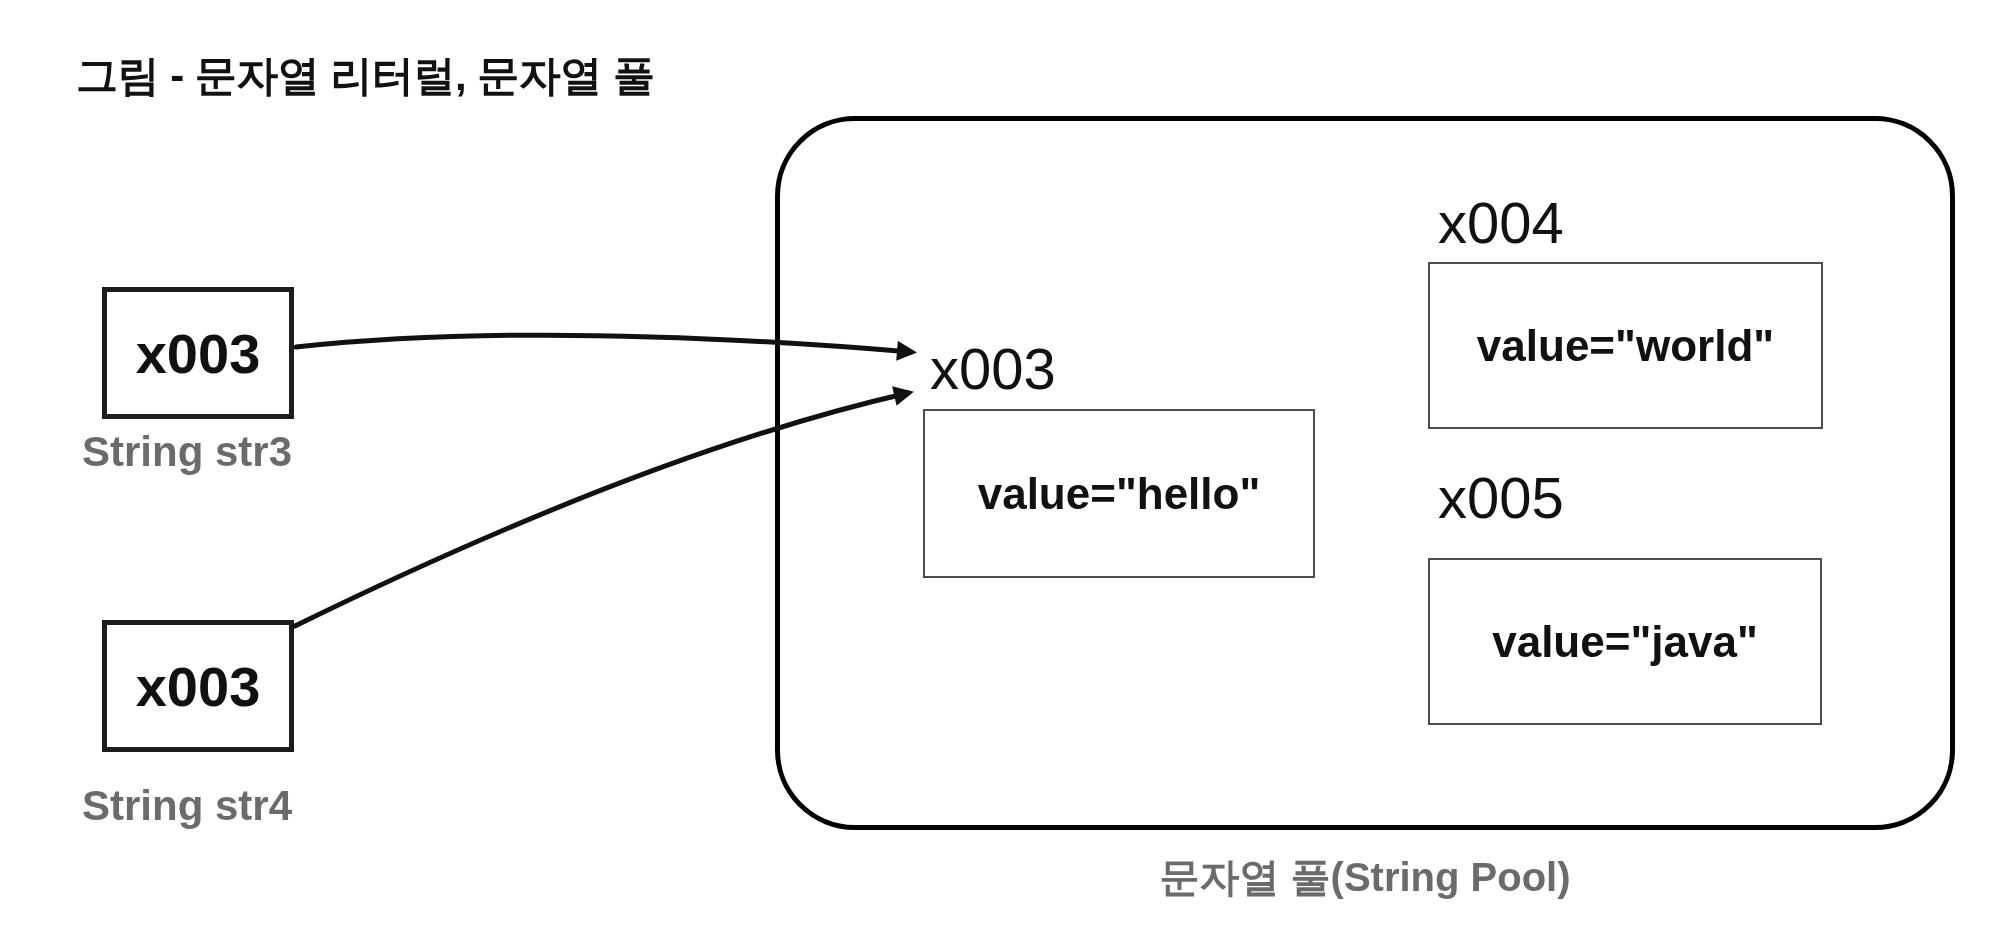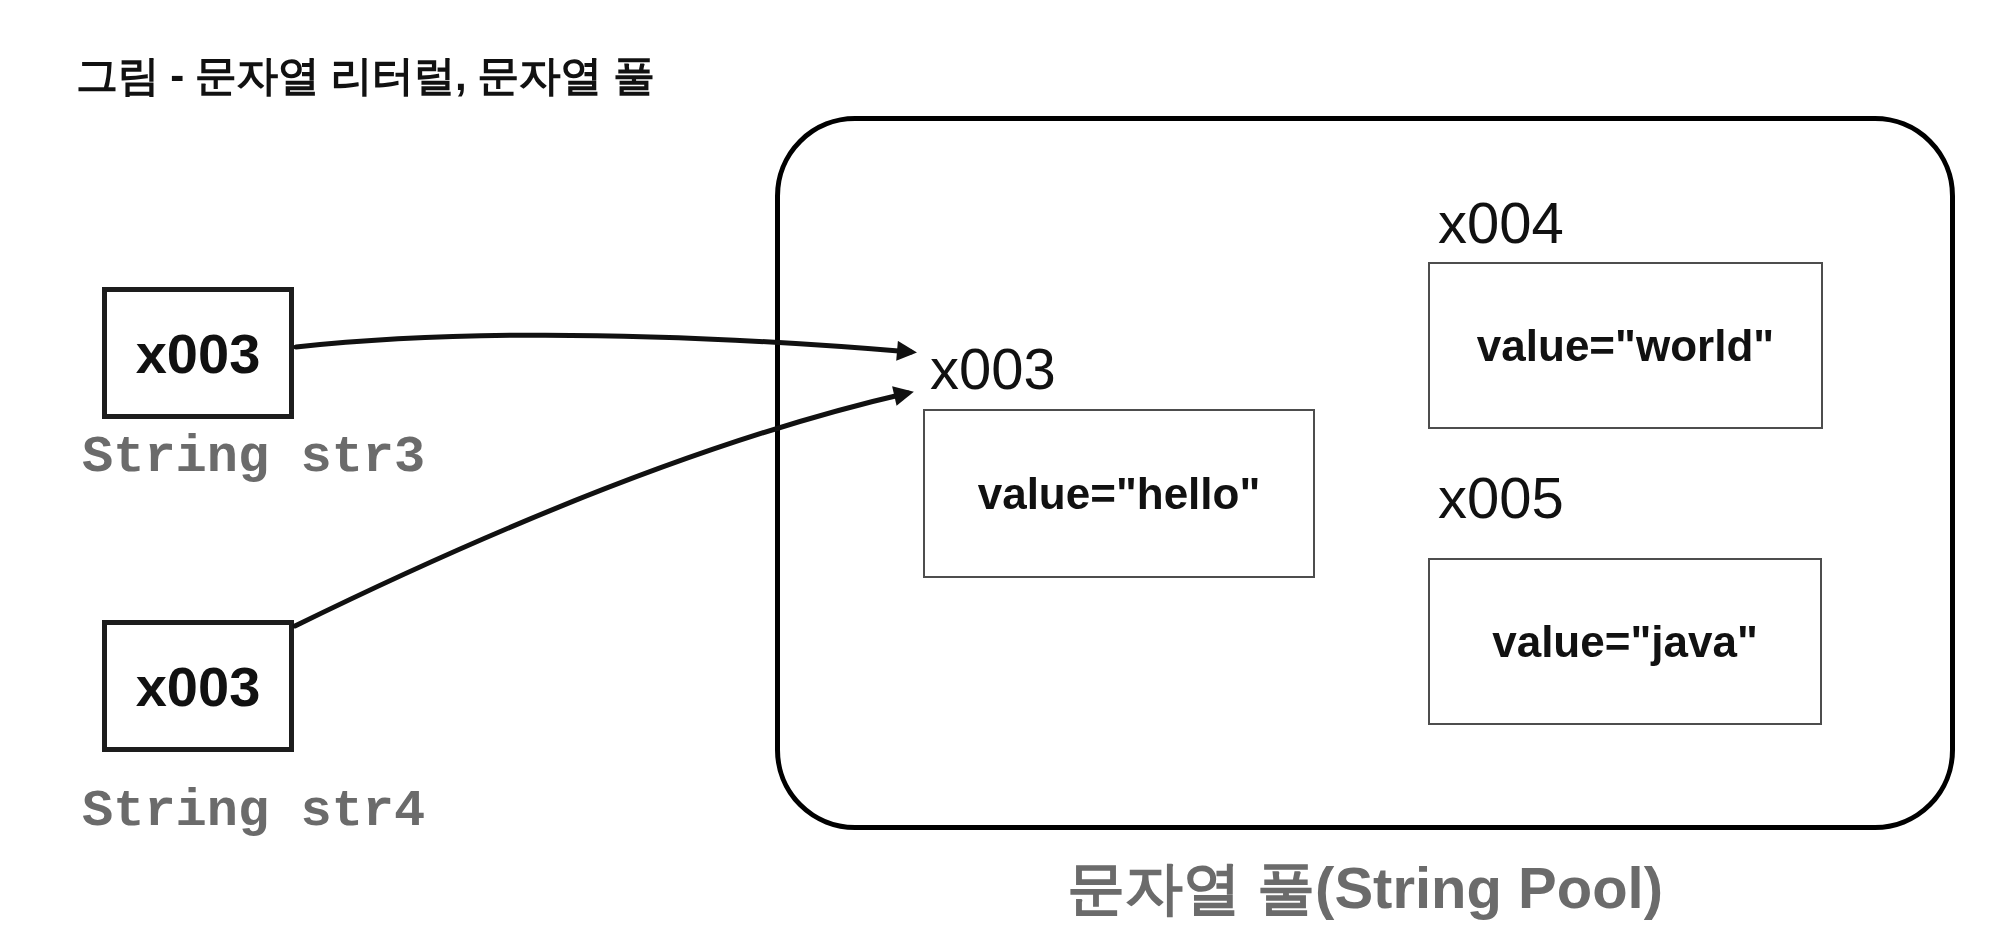--- a/index.html
+++ b/index.html
@@ -15,21 +15,21 @@
   .ref-box{
     position:absolute;width:192px;height:132px;box-sizing:border-box;
     border:5px solid #1d1d1d;background:#ffffff;
     display:flex;align-items:center;justify-content:center;
     font-size:56px;font-weight:bold;color:#111111;
   }
   .ref-box.str3{left:82px;top:287px;}
   .ref-box.str4{left:82px;top:620px;}
 
   .ref-label{
-    position:absolute;font-size:52px;font-weight:bold;color:#6b6b6b;white-space:nowrap;font-family:Liberation Mono, monospace;
+    position:absolute;font-size:42px;font-weight:bold;color:#6b6b6b;white-space:nowrap;
   }
   .ref-label.str3{left:62px;top:428px;}
   .ref-label.str4{left:62px;top:782px;}
 
   .pool{
     position:absolute;left:755px;top:116px;width:1180px;height:714px;
     box-sizing:border-box;border:5px solid #000000;border-radius:80px;
     background:#ffffff;
   }
 
@@ -45,21 +45,21 @@
     position:absolute;box-sizing:border-box;border:2px solid #4d4d4d;background:#ffffff;
     display:flex;align-items:center;justify-content:center;
     font-size:44px;font-weight:bold;color:#111111;white-space:nowrap;
   }
   .value-box.v003{left:143px;top:288px;width:392px;height:169px;}
   .value-box.v004{left:648px;top:141px;width:395px;height:167px;}
   .value-box.v005{left:648px;top:437px;width:394px;height:167px;}
 
   .pool-caption{
     position:absolute;left:755px;top:850px;width:1180px;text-align:center;
-    font-size:58px;font-weight:bold;color:#6b6b6b;white-space:nowrap;
+    font-size:40px;font-weight:bold;color:#6b6b6b;white-space:nowrap;
   }
 
   .arrows-layer{
     position:absolute;left:0;top:0;width:2000px;height:947px;
     pointer-events:none;z-index:6;
   }
 </style>
 </head>
 <body>
 

